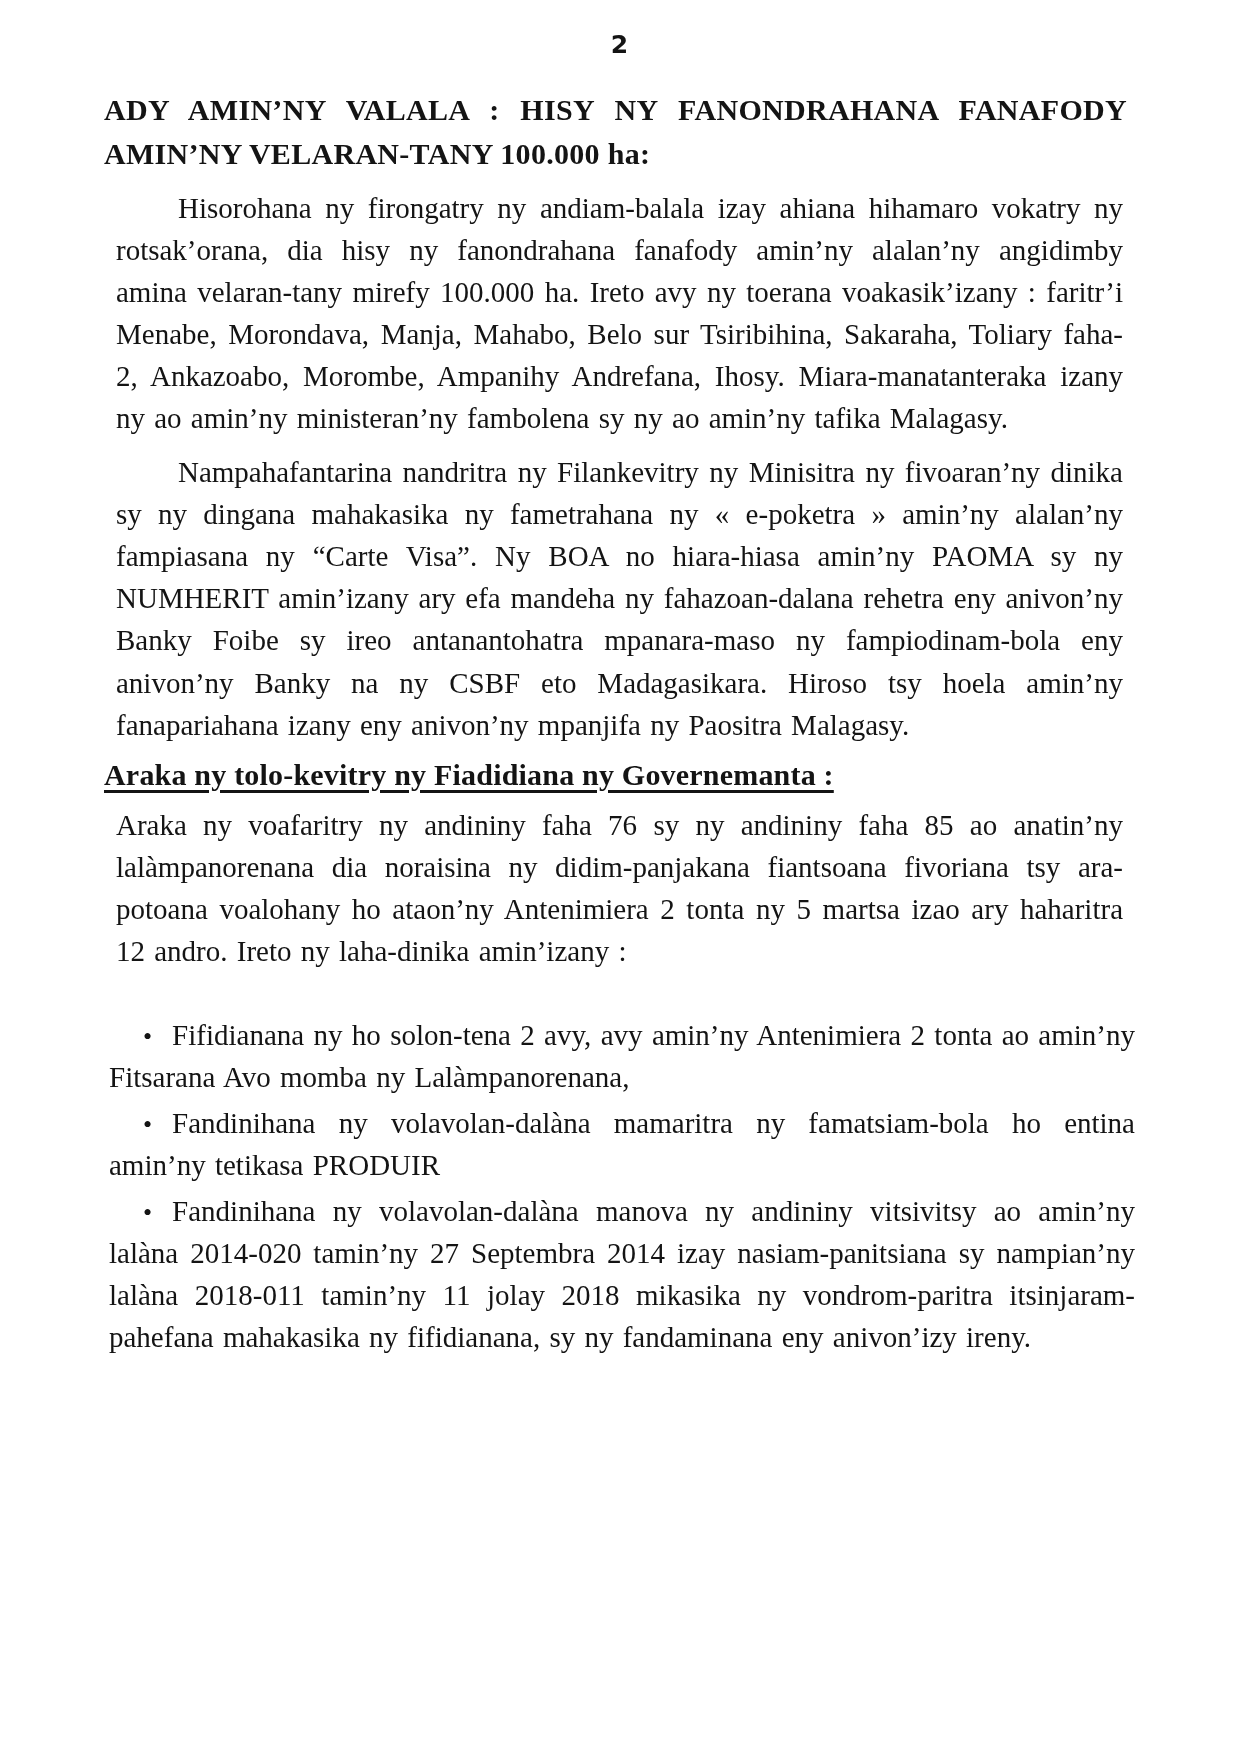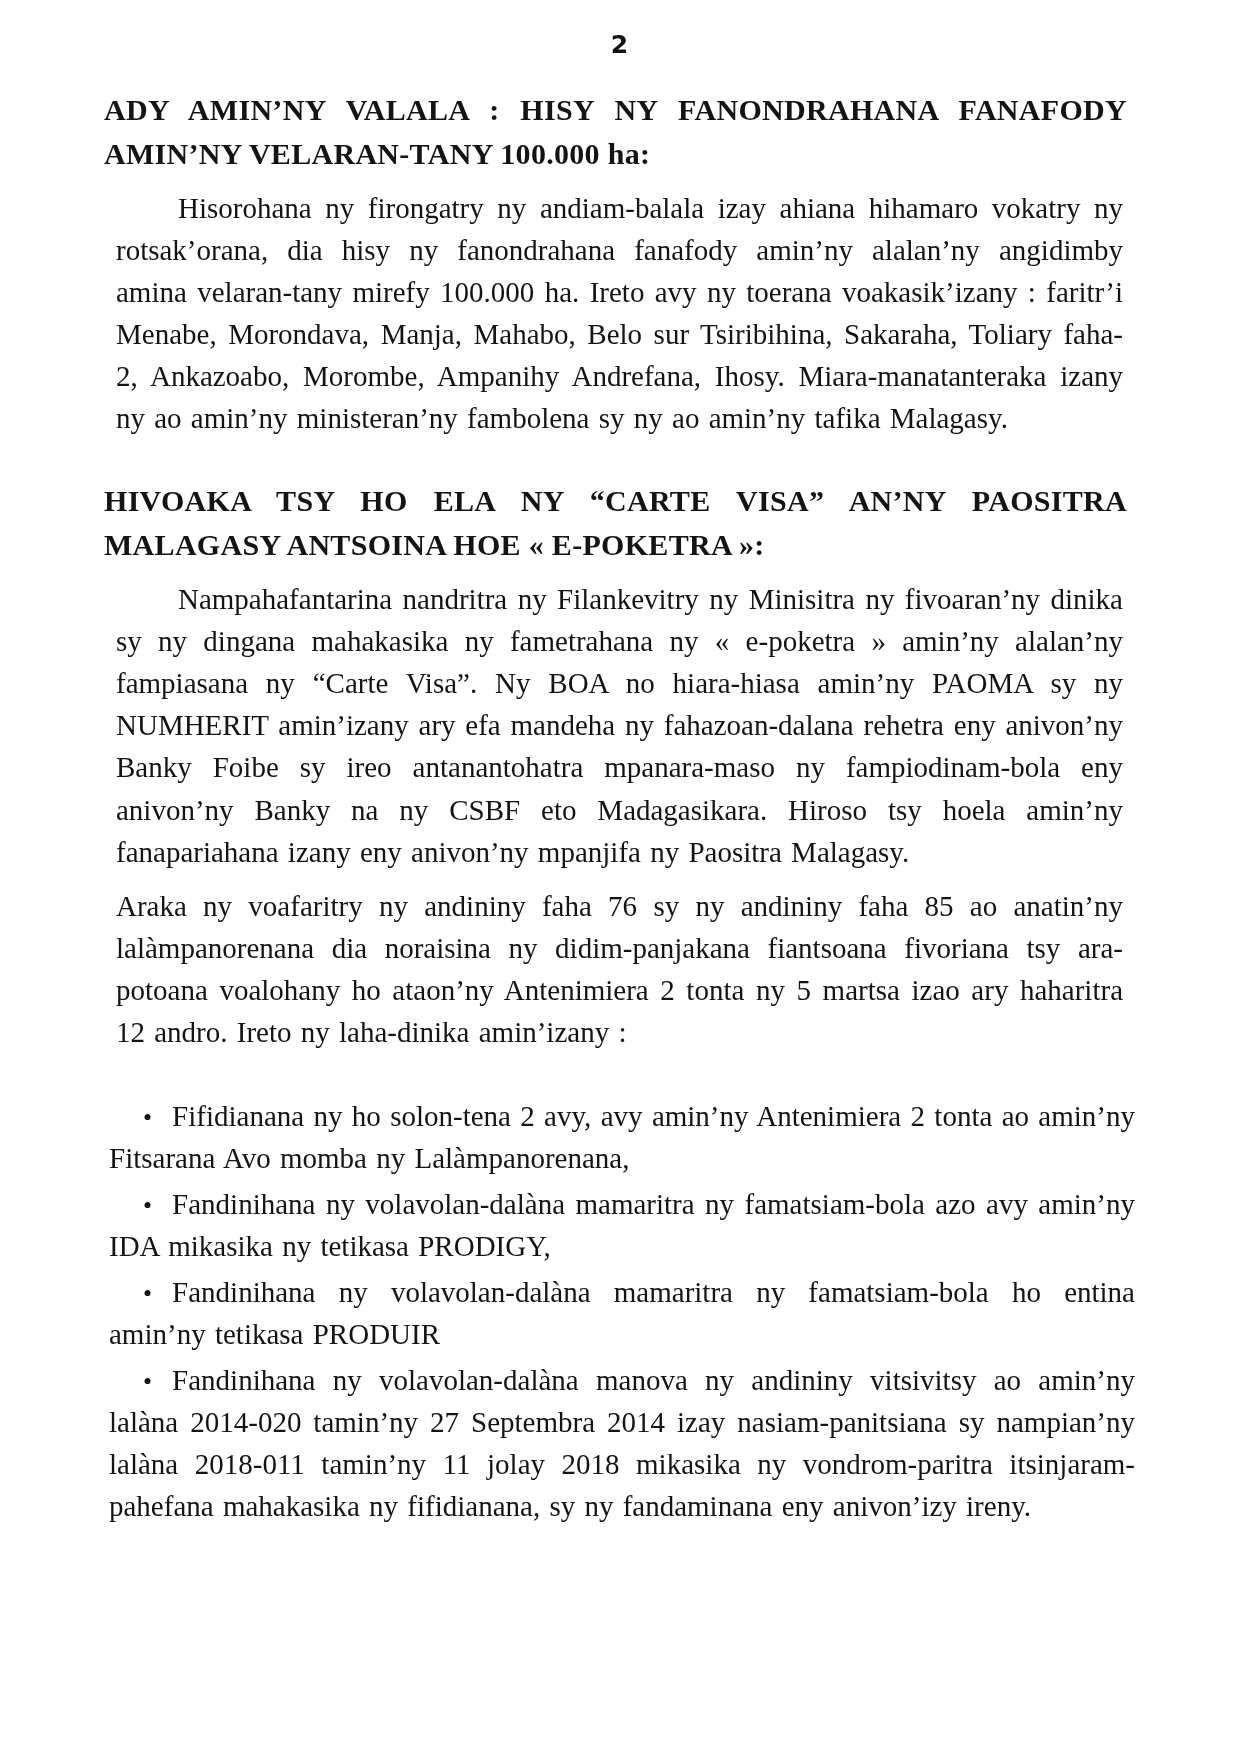--- a/index.html
+++ b/index.html
@@ -85,33 +85,32 @@
 <body>
 
 <div class="page">
 
   <div class="page-number">2</div>
 
   <h2 class="section-heading">ADY AMIN’NY VALALA : HISY NY FANONDRAHANA FANAFODY AMIN’NY VELARAN-TANY 100.000 ha:</h2>
 
   <p class="body-par indent">Hisorohana ny firongatry ny andiam-balala izay ahiana hihamaro vokatry ny rotsak’orana, dia hisy ny fanondrahana fanafody amin’ny alalan’ny angidimby amina velaran-tany mirefy 100.000 ha. Ireto avy ny toerana voakasik’izany : faritr’i Menabe, Morondava, Manja, Mahabo, Belo sur Tsiribihina, Sakaraha, Toliary faha-2, Ankazoabo, Morombe, Ampanihy Andrefana, Ihosy. Miara-manatanteraka izany ny ao amin’ny ministeran’ny fambolena sy ny ao amin’ny tafika Malagasy.</p>
 
-  <h2 class="section-heading second">HIVOAKA TSY HO ELA NY “CARTE VISA” AN’NY PAOSITRA MALAGASY ANTSOINA HOE «  E-POKETRA »:</h2>
 
   <p class="body-par indent">Nampahafantarina nandritra ny Filankevitry ny Minisitra ny fivoaran’ny dinika sy ny dingana mahakasika ny fametrahana ny « e-poketra » amin’ny alalan’ny fampiasana ny “Carte Visa”. Ny BOA no hiara-hiasa amin’ny PAOMA sy ny NUMHERIT amin’izany ary efa mandeha ny fahazoan-dalana rehetra eny anivon’ny Banky Foibe sy ireo antanantohatra mpanara-maso ny fampiodinam-bola eny anivon’ny Banky na ny CSBF eto Madagasikara. Hiroso tsy hoela amin’ny fanapariahana izany eny anivon’ny mpanjifa ny Paositra Malagasy.</p>
 
 
+  <h3 class="sub-heading">Araka ny tolo-kevitry ny Fiadidiana ny Governemanta :</h3>
 
   <p class="body-par">Araka ny voafaritry ny andininy faha 76 sy ny andininy faha 85 ao anatin’ny lalàmpanorenana dia noraisina ny didim-panjakana fiantsoana fivoriana tsy ara-potoana voalohany ho ataon’ny Antenimiera 2 tonta ny 5 martsa izao ary haharitra 12 andro. Ireto ny laha-dinika amin’izany :</p>
 
   <div class="bullet-list">
 
     <p class="bullet-item"><span class="bullet-glyph">•</span><span>Fifidianana ny ho solon-tena 2 avy, avy amin’ny Antenimiera 2 tonta ao amin’ny Fitsarana Avo momba ny Lalàmpanorenana,</span></p>
 
-    <p class="bullet-item"><span class="bullet-glyph">•</span><span>Fandinihana ny volavolan-dalàna mamaritra ny famatsiam-bola azo avy amin’ny IDA mikasika ny tetikasa PRODIGY,</span></p>
 
     <p class="bullet-item"><span class="bullet-glyph">•</span><span>Fandinihana ny volavolan-dalàna mamaritra ny famatsiam-bola ho entina amin’ny tetikasa PRODUIR</span></p>
 
     <p class="bullet-item"><span class="bullet-glyph">•</span><span>Fandinihana ny volavolan-dalàna manova ny andininy vitsivitsy ao amin’ny lalàna 2014-020 tamin’ny 27 Septembra 2014 izay nasiam-panitsiana sy nampian’ny lalàna 2018-011 tamin’ny 11 jolay 2018 mikasika ny vondrom-paritra itsinjaram-pahefana mahakasika ny fifidianana, sy ny fandaminana eny anivon’izy ireny.</span></p>
 
   </div>
 
 </div>
 
 </body></html>

